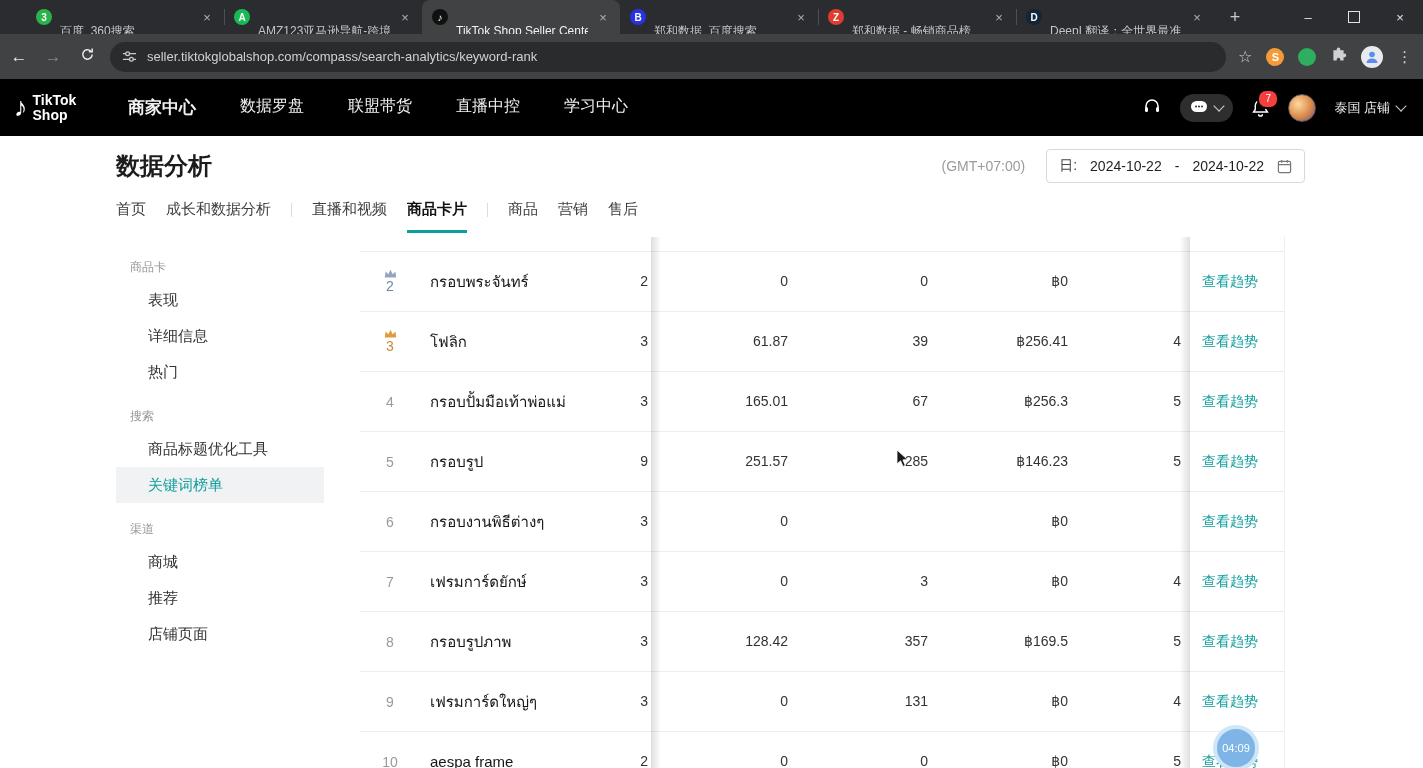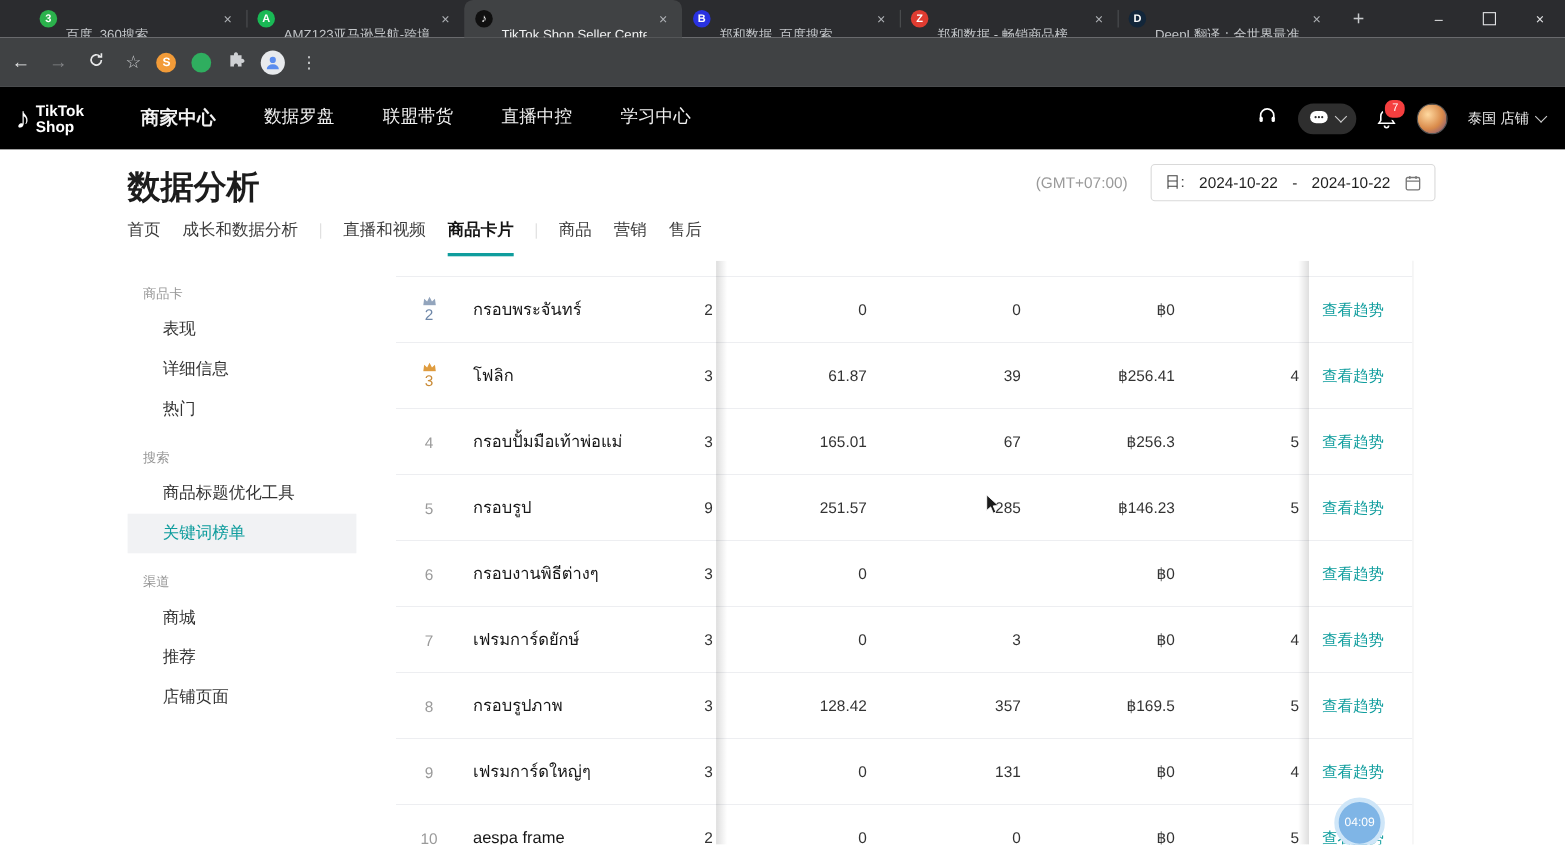--- a/index.html
+++ b/index.html
@@ -57,21 +57,21 @@
   .bellwrap{position:relative;display:flex;}
   .badge{position:absolute;top:-9px;right:-9px;min-width:12px;height:14px;border-radius:9px;
          background:var(--badge,#f53f3f);color:#fff;font-size:10px;display:flex;align-items:center;
          justify-content:center;padding:1px 3px;border:2px solid #000;}
   .avatar{width:26px;height:26px;border-radius:50%;
           background:radial-gradient(circle at 35% 35%,#ffd9a0,#d98a4a 55%,#6b4a86);border:1px solid #555;}
   .shoplabel{font-size:13px;color:#ececec;display:flex;align-items:center;gap:7px;}
 
   
   .pagehead{position:absolute;left:0;top:136px;width:100%;height:62px;background:#fff;}
-  .pagehead h1{position:absolute;left:116px;top:14px;margin:0;font-size:30px;font-weight:600;color:#1c1c1c;}
+  .pagehead h1{position:absolute;left:116px;top:14px;margin:0;font-size:24px;font-weight:600;color:#1c1c1c;}
   .headright{position:absolute;right:118px;top:13px;display:flex;align-items:center;gap:21px;}
   .tz{font-size:14px;color:#9a9a9a;}
   .datebox{height:34px;border:1px solid #d9d9d9;border-radius:4px;display:flex;align-items:center;
            padding:0 12px;gap:13px;font-size:14px;color:#1f1f1f;background:#fff;box-sizing:border-box;}
   .datebox .lbl{color:#444;}
 
   
   .pagetabs{position:absolute;left:116px;top:200px;display:flex;align-items:flex-start;gap:20px;}
   .ptab{font-size:15px;color:#3d3d3d;padding-bottom:11px;border-bottom:3px solid transparent;}
   .ptab.active{color:#141414;font-weight:bold;border-bottom-color:var(--accent,#0f9d9d);font-family:Liberation Mono, monospace;}
@@ -162,20 +162,28 @@
 
   <div class="toolbar">
     <span class="navbtn">←</span>
     <span class="navbtn dim">→</span>
     <span class="navbtn">
       <svg width="15" height="15" viewBox="0 0 16 16">
           <path d="M13 8a5 5 0 1 1-1.5-3.6" fill="none" stroke="#e8e9ea" stroke-width="1.6"></path>
           <path d="M13 1.5 V5 H9.5" fill="none" stroke="#e8e9ea" stroke-width="1.6"></path>
         </svg>
     </span>
+    <div class="omnibox">
+      <svg width="15" height="15" viewBox="0 0 16 16">
+          <path d="M1 5 h14 M1 11 h14" stroke="#c9cbce" stroke-width="1.4"></path>
+          <circle cx="6" cy="5" r="2" fill="#2a2b2d" stroke="#c9cbce" stroke-width="1.4"></circle>
+          <circle cx="10" cy="11" r="2" fill="#2a2b2d" stroke="#c9cbce" stroke-width="1.4"></circle>
+        </svg>
+      <span class="url">seller.tiktokglobalshop.com/compass/search-analytics/keyword-rank</span>
+    </div>
     <div class="extrow">
       <span class="star">☆</span>
       <span class="extball round" style="background:#f29b38">S</span>
       <span class="extball round" style="background:#2fae5f"></span>
       <span>
         <svg width="17" height="17" viewBox="0 0 20 20">
             <path d="M4 8 h4 a2.2 2.2 0 1 1 4 0 h4 v4 a2.2 2.2 0 1 1 0 4 v4 h-4 a2.2 2.2 0 1 0 -4 0 h-4 z" transform="translate(0,-3)" fill="#cfd1d4"></path>
           </svg>
       </span>
       <span class="profilepic">

